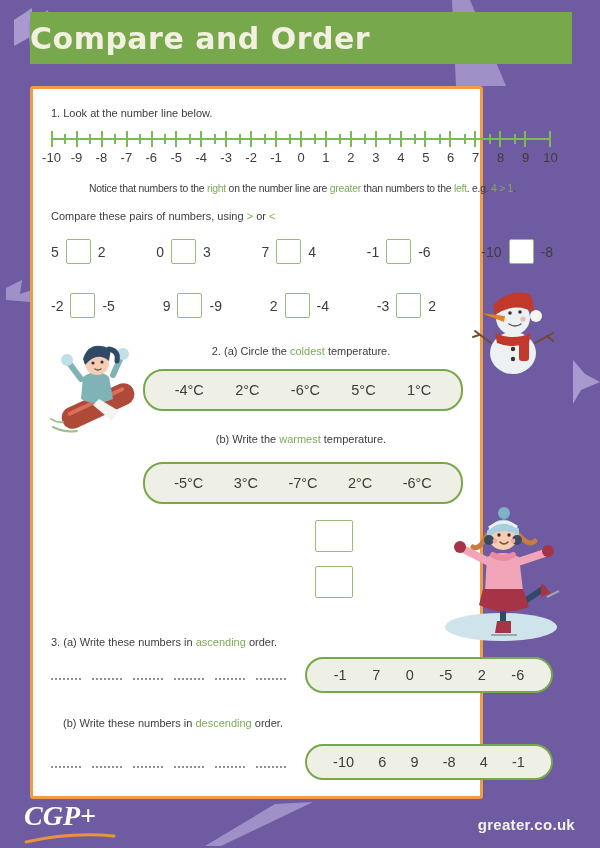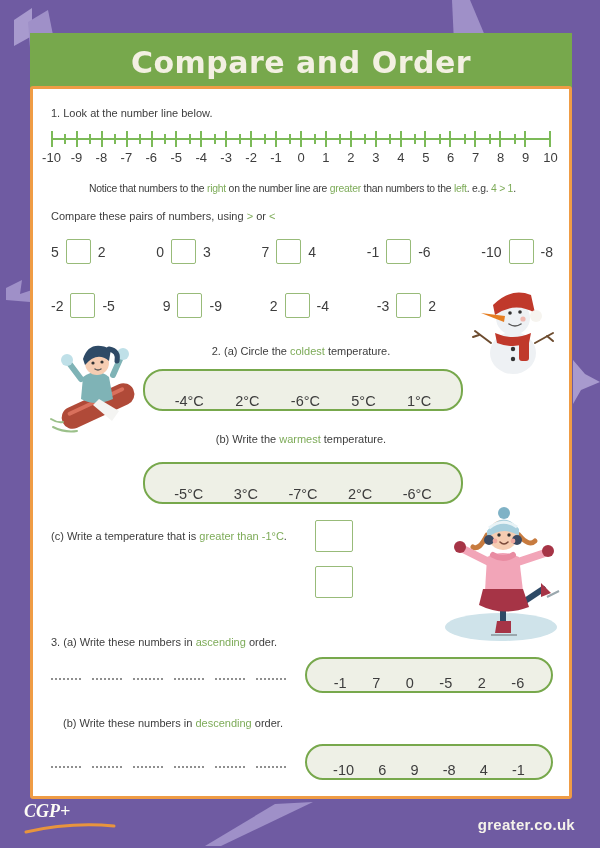--- a/index.html
+++ b/index.html
@@ -7,32 +7,32 @@
     width:600px;height:848px;position:relative;overflow:hidden;
     background:#6f5ba2;
     font-family:"Liberation Sans",sans-serif;
     -webkit-font-smoothing:antialiased;
   }
   .decor{position:absolute;z-index:0;}
   .decor svg{display:block;}
 
   
   .banner{
-    position:absolute;left:30px;top:33px;width:542px;height:59px;
+    position:absolute;left:30px;top:12px;width:542px;height:52px;
     background:#77a84c;z-index:1;
-    display:flex;align-items:center;justify-content:center;
+    display:flex;align-items:center;
   }
   .banner h1{
     margin:0;font-family:"DejaVu Sans",sans-serif;font-weight:bold;
     font-size:30px;letter-spacing:0.5px;color:#f3f0e2;
   }
 
   
   .page{
-    position:absolute;left:30px;top:86px;width:542px;height:713px;
+    position:absolute;left:30px;top:86px;width:453px;height:713px;
     background:#ffffff;border:3px solid #ef9c45;border-radius:3px;
     box-sizing:border-box;z-index:2;
   }
   .abs{position:absolute;}
   .txt{font-size:11px;color:#3d3d3d;white-space:nowrap;}
   .txt .grn{color:#7dab58;}
   .small-squeeze{font-size:10.4px;letter-spacing:-0.25px;}
   .centered{left:0;width:536px;text-align:center;}
 
   
@@ -56,40 +56,40 @@
   .pair{display:flex;align-items:center;gap:7px;}
   .pair .num{font-size:14px;color:#3d3d3d;}
   .cbox{
     width:25px;height:25px;background:#fff;border:1.5px solid #98bb79;
     border-radius:2px;display:inline-block;box-sizing:border-box;
   }
 
   
   .pill{
     background:#eef0e6;border:2.5px solid #77a84c;border-radius:20px;
-    box-sizing:border-box;display:flex;align-items:flex-end;justify-content:space-around;
+    box-sizing:border-box;display:flex;align-items:center;justify-content:space-around;
     padding:0 14px;
   }
   .pill span{font-size:14.5px;color:#3d3d3d;}
 
   
   .wbox{
     width:38px;height:32px;background:#fff;border:1.5px solid #98bb79;
     border-radius:2px;box-sizing:border-box;
   }
 
   
   .blank-row{display:flex;gap:11px;}
   .blank{width:30px;height:9px;border-bottom:2px dotted #8f8f8f;display:inline-block;}
 
   
   .cgp-logo{position:absolute;left:24px;top:802px;z-index:1;}
   .cgp-logo .word{
     font-family:"Liberation Serif",serif;font-style:italic;font-weight:bold;
-    font-size:18px;color:#fdfcf5;line-height:1;display:block;
+    font-size:28px;color:#fdfcf5;line-height:1;display:block;
   }
   .site{
     position:absolute;right:25px;top:816px;z-index:1;
     font-size:15px;font-weight:bold;color:#f5f2ea;letter-spacing:0.3px;
   }
 </style>
 </head>
 <body>
 
 <div class="decor" style="left:14px;top:8px;">
@@ -266,21 +266,20 @@
   <div class="abs txt centered" style="top:344px;"><span>(b) Write the </span><span class="grn">warmest</span><span> temperature.</span></div>
 
   <div class="abs pill" style="left:110px;top:373px;width:320px;height:42px;">
     <span>-5°C</span>
     <span>3°C</span>
     <span>-7°C</span>
     <span>2°C</span>
     <span>-6°C</span>
   </div>
 
-  <div class="abs txt" style="left:18px;top:441px;"><span>(c) Write a temperature that is </span><span class="grn">greater than -1°C</span><span>.</span></div>
   <div class="abs wbox" style="left:282px;top:431px;"></div>
 
   <div class="abs wbox" style="left:282px;top:477px;"></div>
 
   <div class="abs" style="left:396px;top:416px;">
     <svg width="148" height="140" viewBox="0 0 148 140">
       <ellipse cx="72" cy="122" rx="56" ry="14" fill="#cfe3ea"></ellipse>
       <path d="M90,100 L114,84" stroke="#2e4a66" stroke-width="6" stroke-linecap="round"></path>
       <path d="M112,78 L122,88 L112,92 Z" fill="#a63446"></path>
       <path d="M118,92 L130,86" stroke="#9aa7ad" stroke-width="2"></path>

